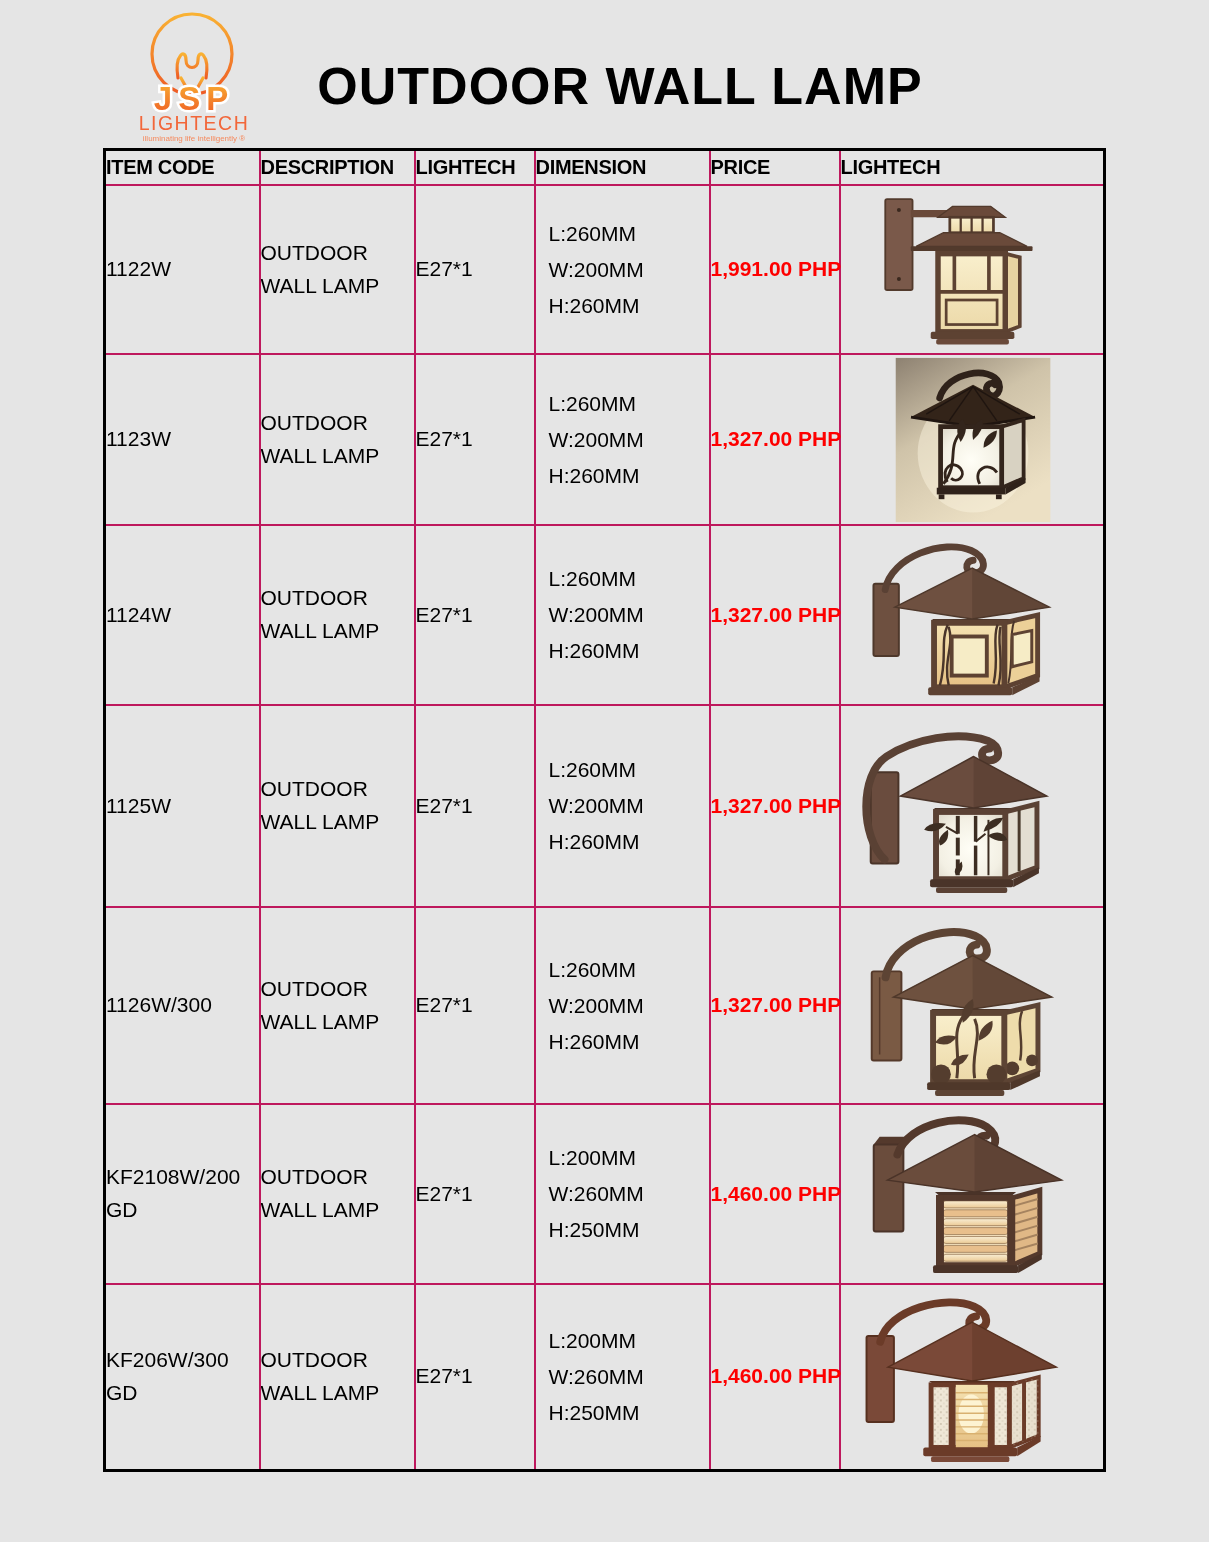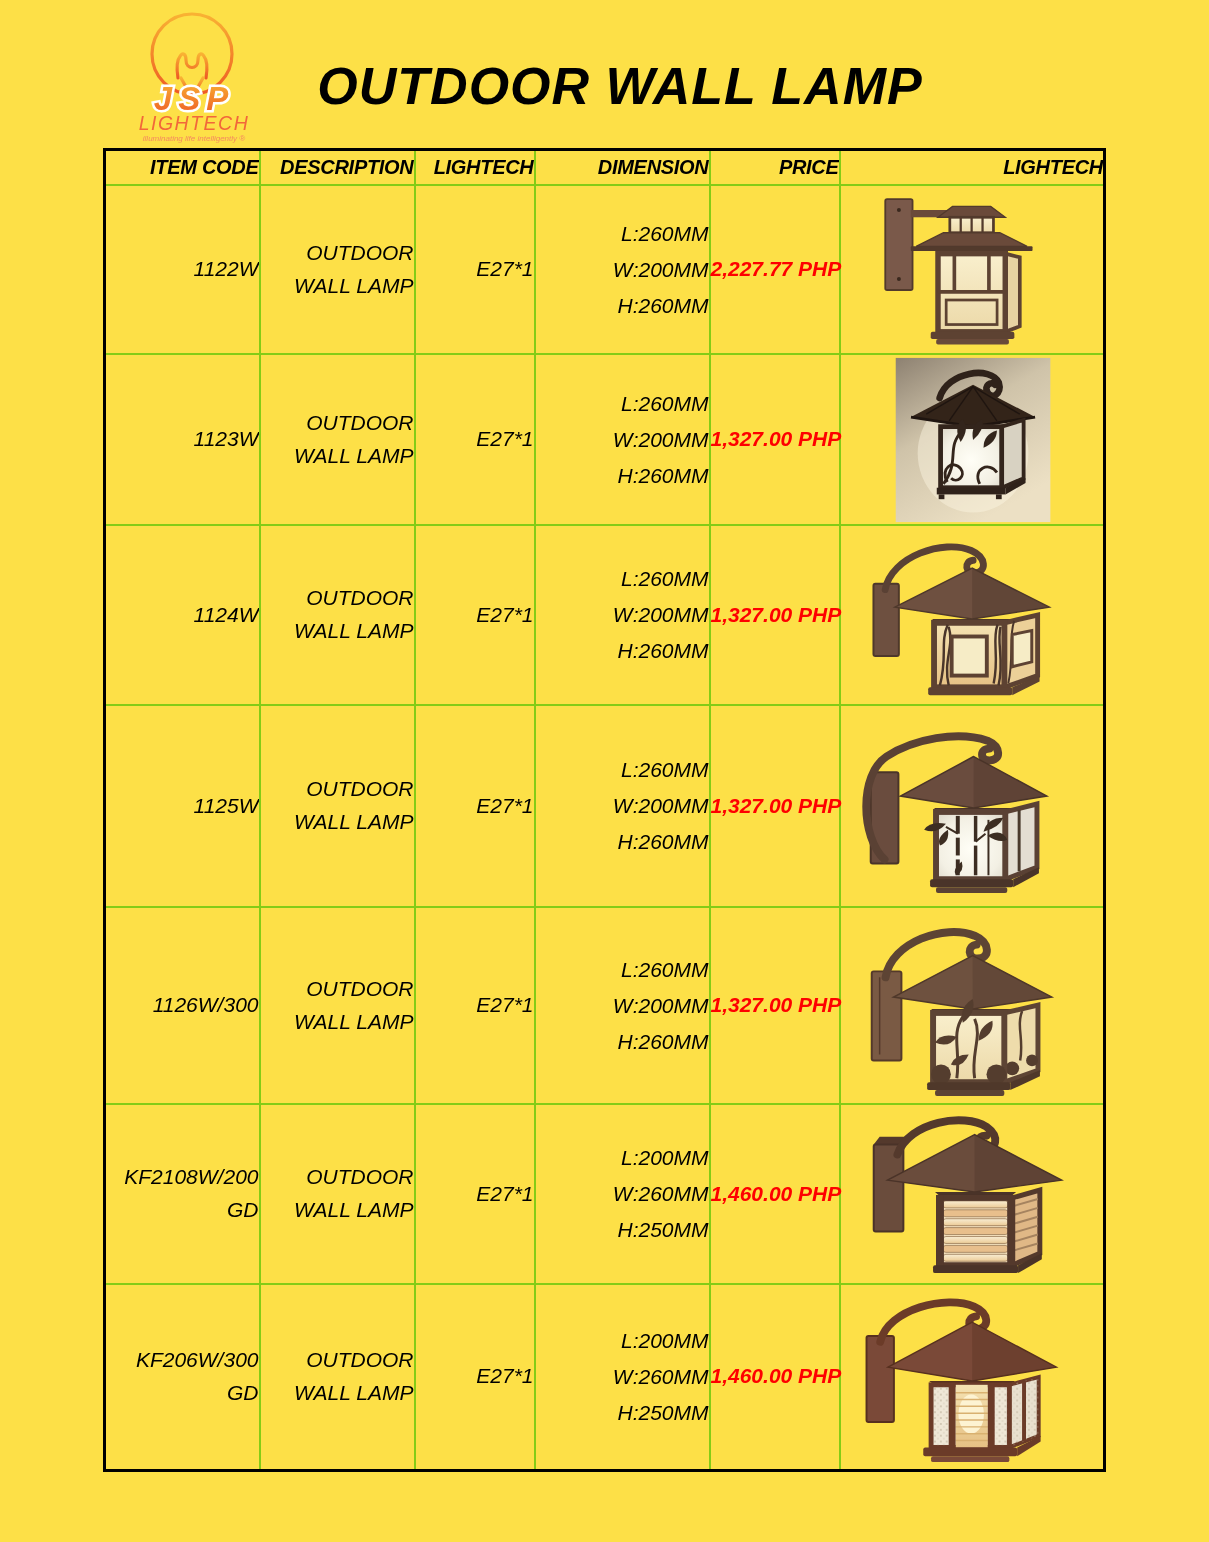--- a/index.html
+++ b/index.html
@@ -1,33 +1,33 @@
 <!DOCTYPE html>
 <html><head>
 <meta charset="utf-8">
 <style>
   html,body{margin:0;padding:0;background:#ffffff;}
   body{width:1209px;height:1542px;position:relative;font-family:"Liberation Sans",sans-serif;color:#000;}
-  .sheet{position:absolute;inset:0;background:#fde047;font-style:italic;}
+  .sheet{position:absolute;inset:0;background:#e5e5e5;}
 
   
   .logo{position:absolute;left:128px;top:4px;width:132px;height:142px;}
   .page-title{position:absolute;left:130px;top:56px;width:980px;text-align:center;
     font-size:52px;font-weight:bold;letter-spacing:1px;white-space:nowrap;}
 
   
   table.catalog{position:absolute;left:103px;top:148px;width:1000px;border-collapse:collapse;
     table-layout:fixed;border:3px solid #000;}
   .catalog col.c0{width:155px}.catalog col.c1{width:155px}.catalog col.c2{width:120px}
   .catalog col.c3{width:175px}.catalog col.c4{width:130px}.catalog col.c5{width:265px}
-  .catalog th,.catalog td{border:2px solid #84cc16;text-align:right;vertical-align:middle;padding:0;overflow:hidden;}
+  .catalog th,.catalog td{border:2px solid #be185d;text-align:left;vertical-align:middle;padding:0;overflow:hidden;}
   .catalog th{height:33px;font-size:20px;font-weight:bold;letter-spacing:-0.3px;}
   .catalog td{font-size:21px;line-height:1.55;}
   td.price{color:#fe0000;font-weight:bold;white-space:nowrap;overflow:visible;}
-  td.dims div{line-height:36px;}
+  td.dims div{line-height:36px;margin-left:13px;}
   td.photo{overflow:hidden;}
   td.photo svg{display:block;margin:0 auto;}
   tr.rh0{height:169px}tr.rh1{height:171px}tr.rh2{height:180px}tr.rh3{height:202px}
   tr.rh4{height:197px}tr.rh5{height:139px}tr.rh6{height:186px}
   .hiddefs{position:absolute;width:0;height:0;overflow:hidden;}
 </style>
 </head>
 <body>
 
 <svg class="hiddefs" aria-hidden="true">
@@ -101,21 +101,21 @@
 
     <tr class="rh0">
       <td>1122W</td>
       <td>OUTDOOR WALL LAMP</td>
       <td>E27*1</td>
       <td class="dims">
         <div>L:260MM</div>
         <div>W:200MM</div>
         <div>H:260MM</div>
       </td>
-      <td class="price">2,227.77 PHP</td>
+      <td class="price">1,991.00 PHP</td>
       <td class="photo">
         <svg height="160" viewBox="0 0 250 176" role="img" aria-label="Bronze pagoda wall lantern with cream craftsman glass panels">
           <rect x="30" y="10" width="30" height="100" rx="2" fill="#7a594a" stroke="#523a2c" stroke-width="2"></rect>
           <circle cx="45" cy="22" r="2.2" fill="#3a281e"></circle>
               <circle cx="45" cy="98" r="2.2" fill="#3a281e"></circle>
           <rect x="58" y="22" width="54" height="8" fill="#6a4a3a"></rect>
           <rect x="104" y="22" width="8" height="16" fill="#6a4a3a"></rect>
           <polygon points="88,30 162,30 146,18 104,18" fill="#6a4a3a" stroke="#523a2c" stroke-width="1.5"></polygon>
           <rect x="101" y="30" width="48" height="17" fill="url(#gCream)" stroke="#523a2c" stroke-width="3"></rect>
           <line x1="113" y1="30" x2="113" y2="47" stroke="#523a2c" stroke-width="2.5"></line>

